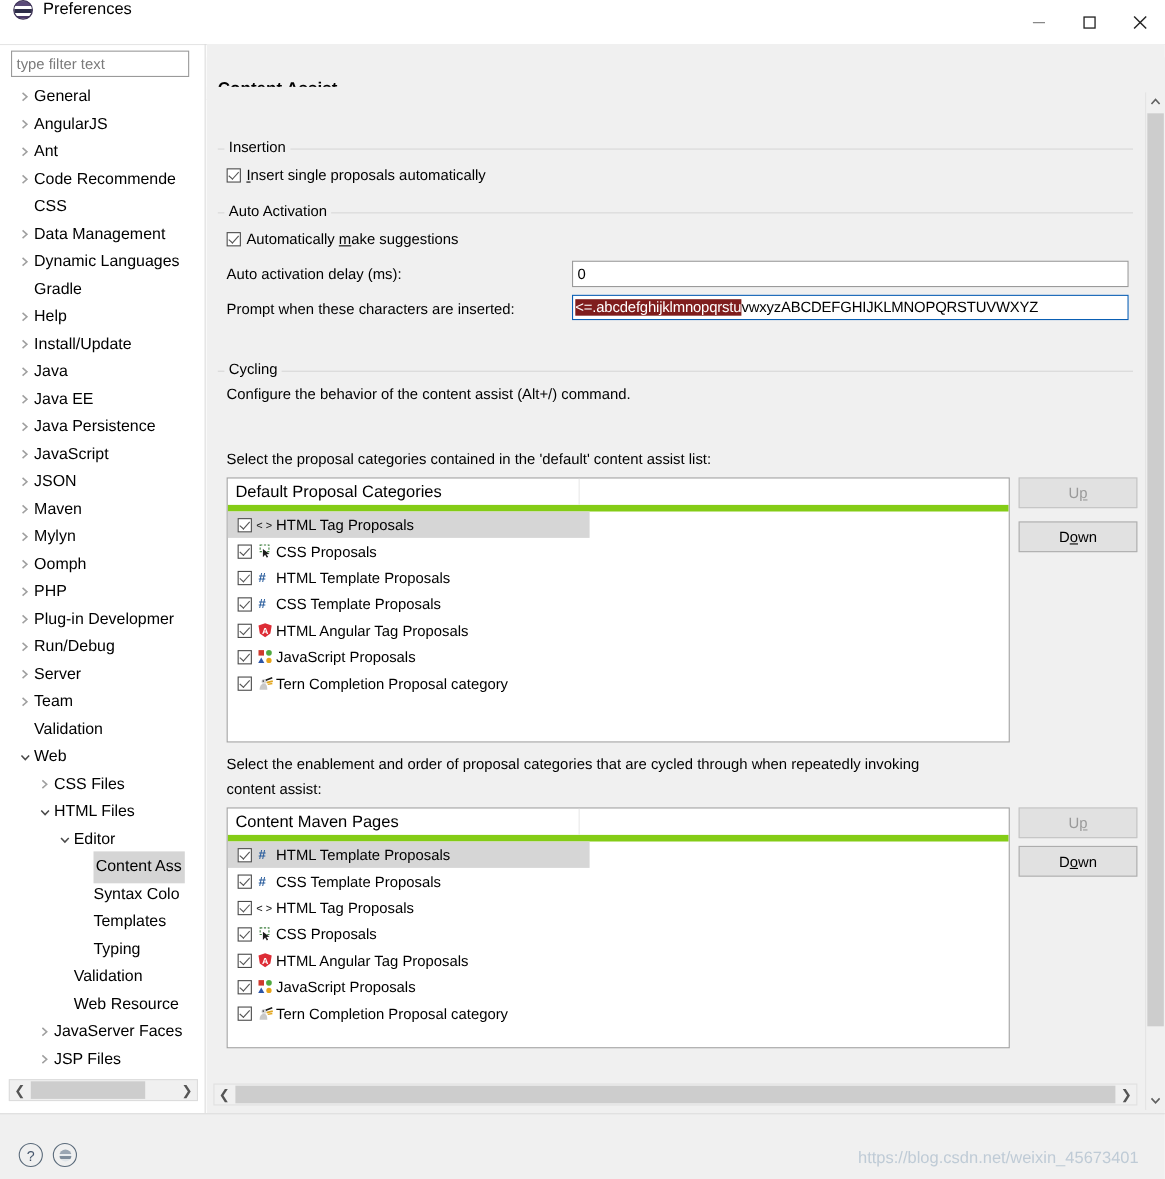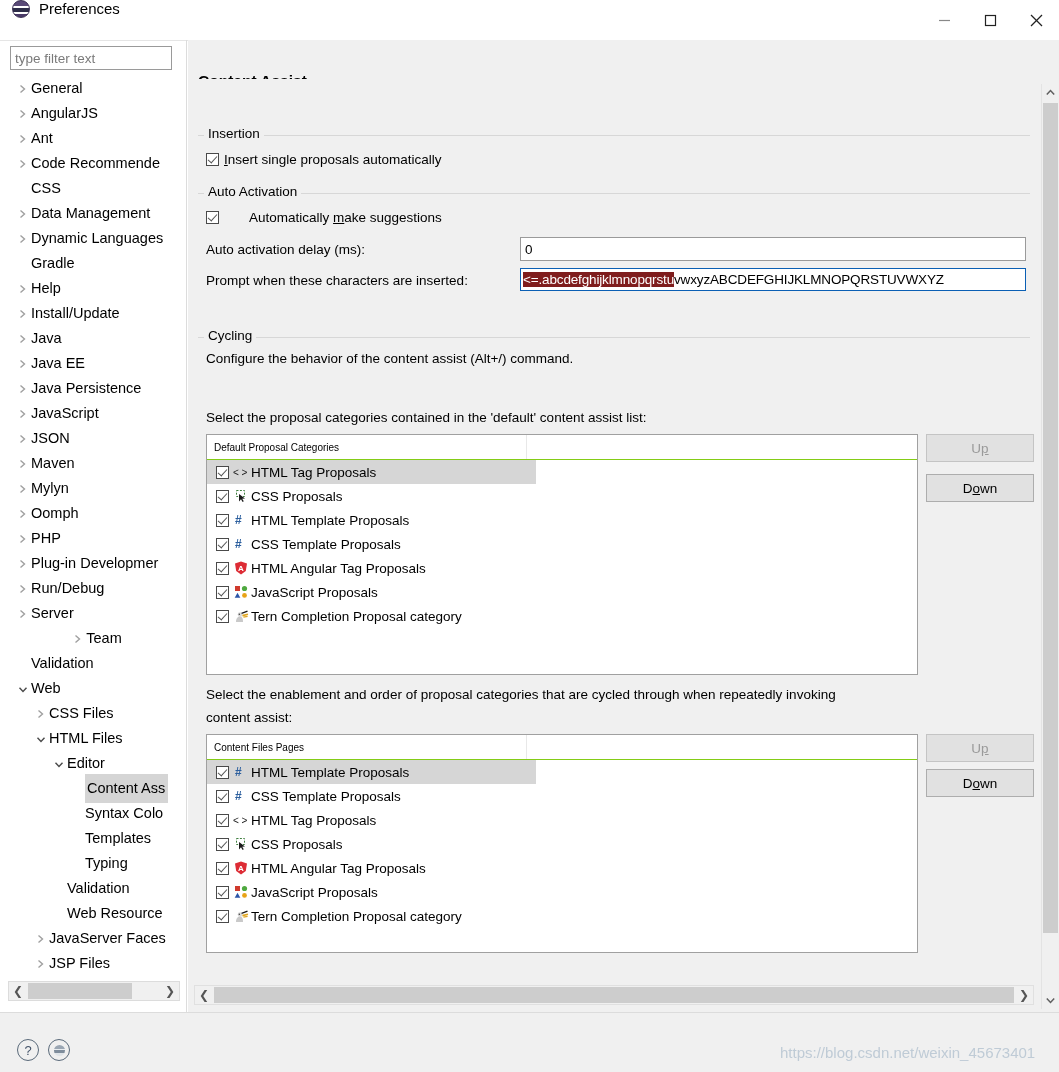--- a/index.html
+++ b/index.html
@@ -235,22 +235,22 @@
   .listbox {
     position: absolute;
     border: 1px solid #a0a0a0;
     background: #fff;
     box-sizing: border-box;
     overflow: hidden;
   }
   .list-colhdr {
     height: 24px;
     display: flex; align-items: center;
-    border-bottom: 1px solid #84cc16;
-    font-size: 10px;
+    border-bottom: 6px solid #84cc16;
+    font-size: 15px;
   }
   .col1 {
     width: 320px; padding-left: 7px;
     border-right: 1px solid #e8e8e8;
     height: 100%; display: flex; align-items: center;
     box-sizing: border-box;
   }
   .col2 { flex: 1; }
   .list-row {
     height: 24px;
@@ -458,21 +458,21 @@
           <path d="M2.5 1.5 L6.5 5 L2.5 8.5" fill="none" stroke="#a0a0a0" stroke-width="1.4"></path>
         </svg></span>
       <span class="tree-label">Run/Debug</span>
     </div>
     <div class="tree-row" style="padding-left: 6px;">
       <span class="twisty"><svg width="9" height="10" viewBox="0 0 9 10">
           <path d="M2.5 1.5 L6.5 5 L2.5 8.5" fill="none" stroke="#a0a0a0" stroke-width="1.4"></path>
         </svg></span>
       <span class="tree-label">Server</span>
     </div>
-    <div class="tree-row" style="padding-left: 6px; justify-content: center;">
+    <div class="tree-row" style="padding-left: 6px;">
       <span class="twisty"><svg width="9" height="10" viewBox="0 0 9 10">
           <path d="M2.5 1.5 L6.5 5 L2.5 8.5" fill="none" stroke="#a0a0a0" stroke-width="1.4"></path>
         </svg></span>
       <span class="tree-label">Team</span>
     </div>
     <div class="tree-row" style="padding-left: 6px;">
       <span class="twisty"></span>
       <span class="tree-label">Validation</span>
     </div>
     <div class="tree-row" style="padding-left: 6px;">
@@ -591,21 +591,21 @@
       <div class="chk-row" style="position:absolute; left:8px; top:17px;">
         <span class="chkbox checked"></span>
         <span class="lbl"><span class="u">I</span>nsert single proposals automatically</span>
       </div>
     </div>
 
     <div class="group" style="left:10px; top:114px; width:832px; height:110px;">
       <div class="group-line"></div>
       <div class="group-title">Auto Activation</div>
 
-      <div class="chk-row" style="position:absolute; left:8px; top:17px;gap:25px;">
+      <div class="chk-row" style="position:absolute; left:8px; top:17px;">
         <span class="chkbox checked"></span>
         <span class="lbl">Automatically <span class="u">m</span>ake suggestions</span>
       </div>
 
       <div class="lbl" style="position:absolute; left:8px; top:49px;">Auto activation delay (ms):</div>
       <input class="txtfield" style="position: absolute; left: 322px; top: 44px; width: 506px; height: 24px;" value="0">
 
       <div class="lbl" style="position:absolute; left:8px; top:80px;">Prompt when these characters are inserted:</div>
       <div class="prompt-field" style="left:322px; top:75px; width:506px; height:23px;">
         <span class="sel-text">&lt;=.abcdefghijklmnopqrstu</span>
@@ -704,21 +704,21 @@
       </div>
 
       <div class="sidebtn disabled" style="left:728px; top:97px;">U<span class="u">p</span></div>
       <div class="sidebtn" style="left:728px; top:137px;">D<span class="u">o</span>wn</div>
 
       <div class="lbl" style="position:absolute; left:8px; top:350px;">Select the enablement and order of proposal categories that are cycled through when repeatedly invoking</div>
       <div class="lbl" style="position:absolute; left:8px; top:373px;">content assist:</div>
 
       <div class="listbox" style="left:8px; top:397px; width:712px; height:219px;">
         <div class="list-colhdr">
-          <div class="col1">Content Files Pages</div>
+          <div class="col1">Content Maven Pages</div>
           <div class="col2"></div>
         </div>
         <div id="cycle-list-rows">
             <div class="list-row selected">
               <span class="chkbox checked"></span>
               <span class="row-icon">
                 <svg width="14" height="14" viewBox="0 0 14 14">
                   <text x="1" y="11" font-size="12" font-weight="bold" font-family="Liberation Sans, sans-serif" fill="#2c5f9e">#</text>
                 </svg>
               </span>

